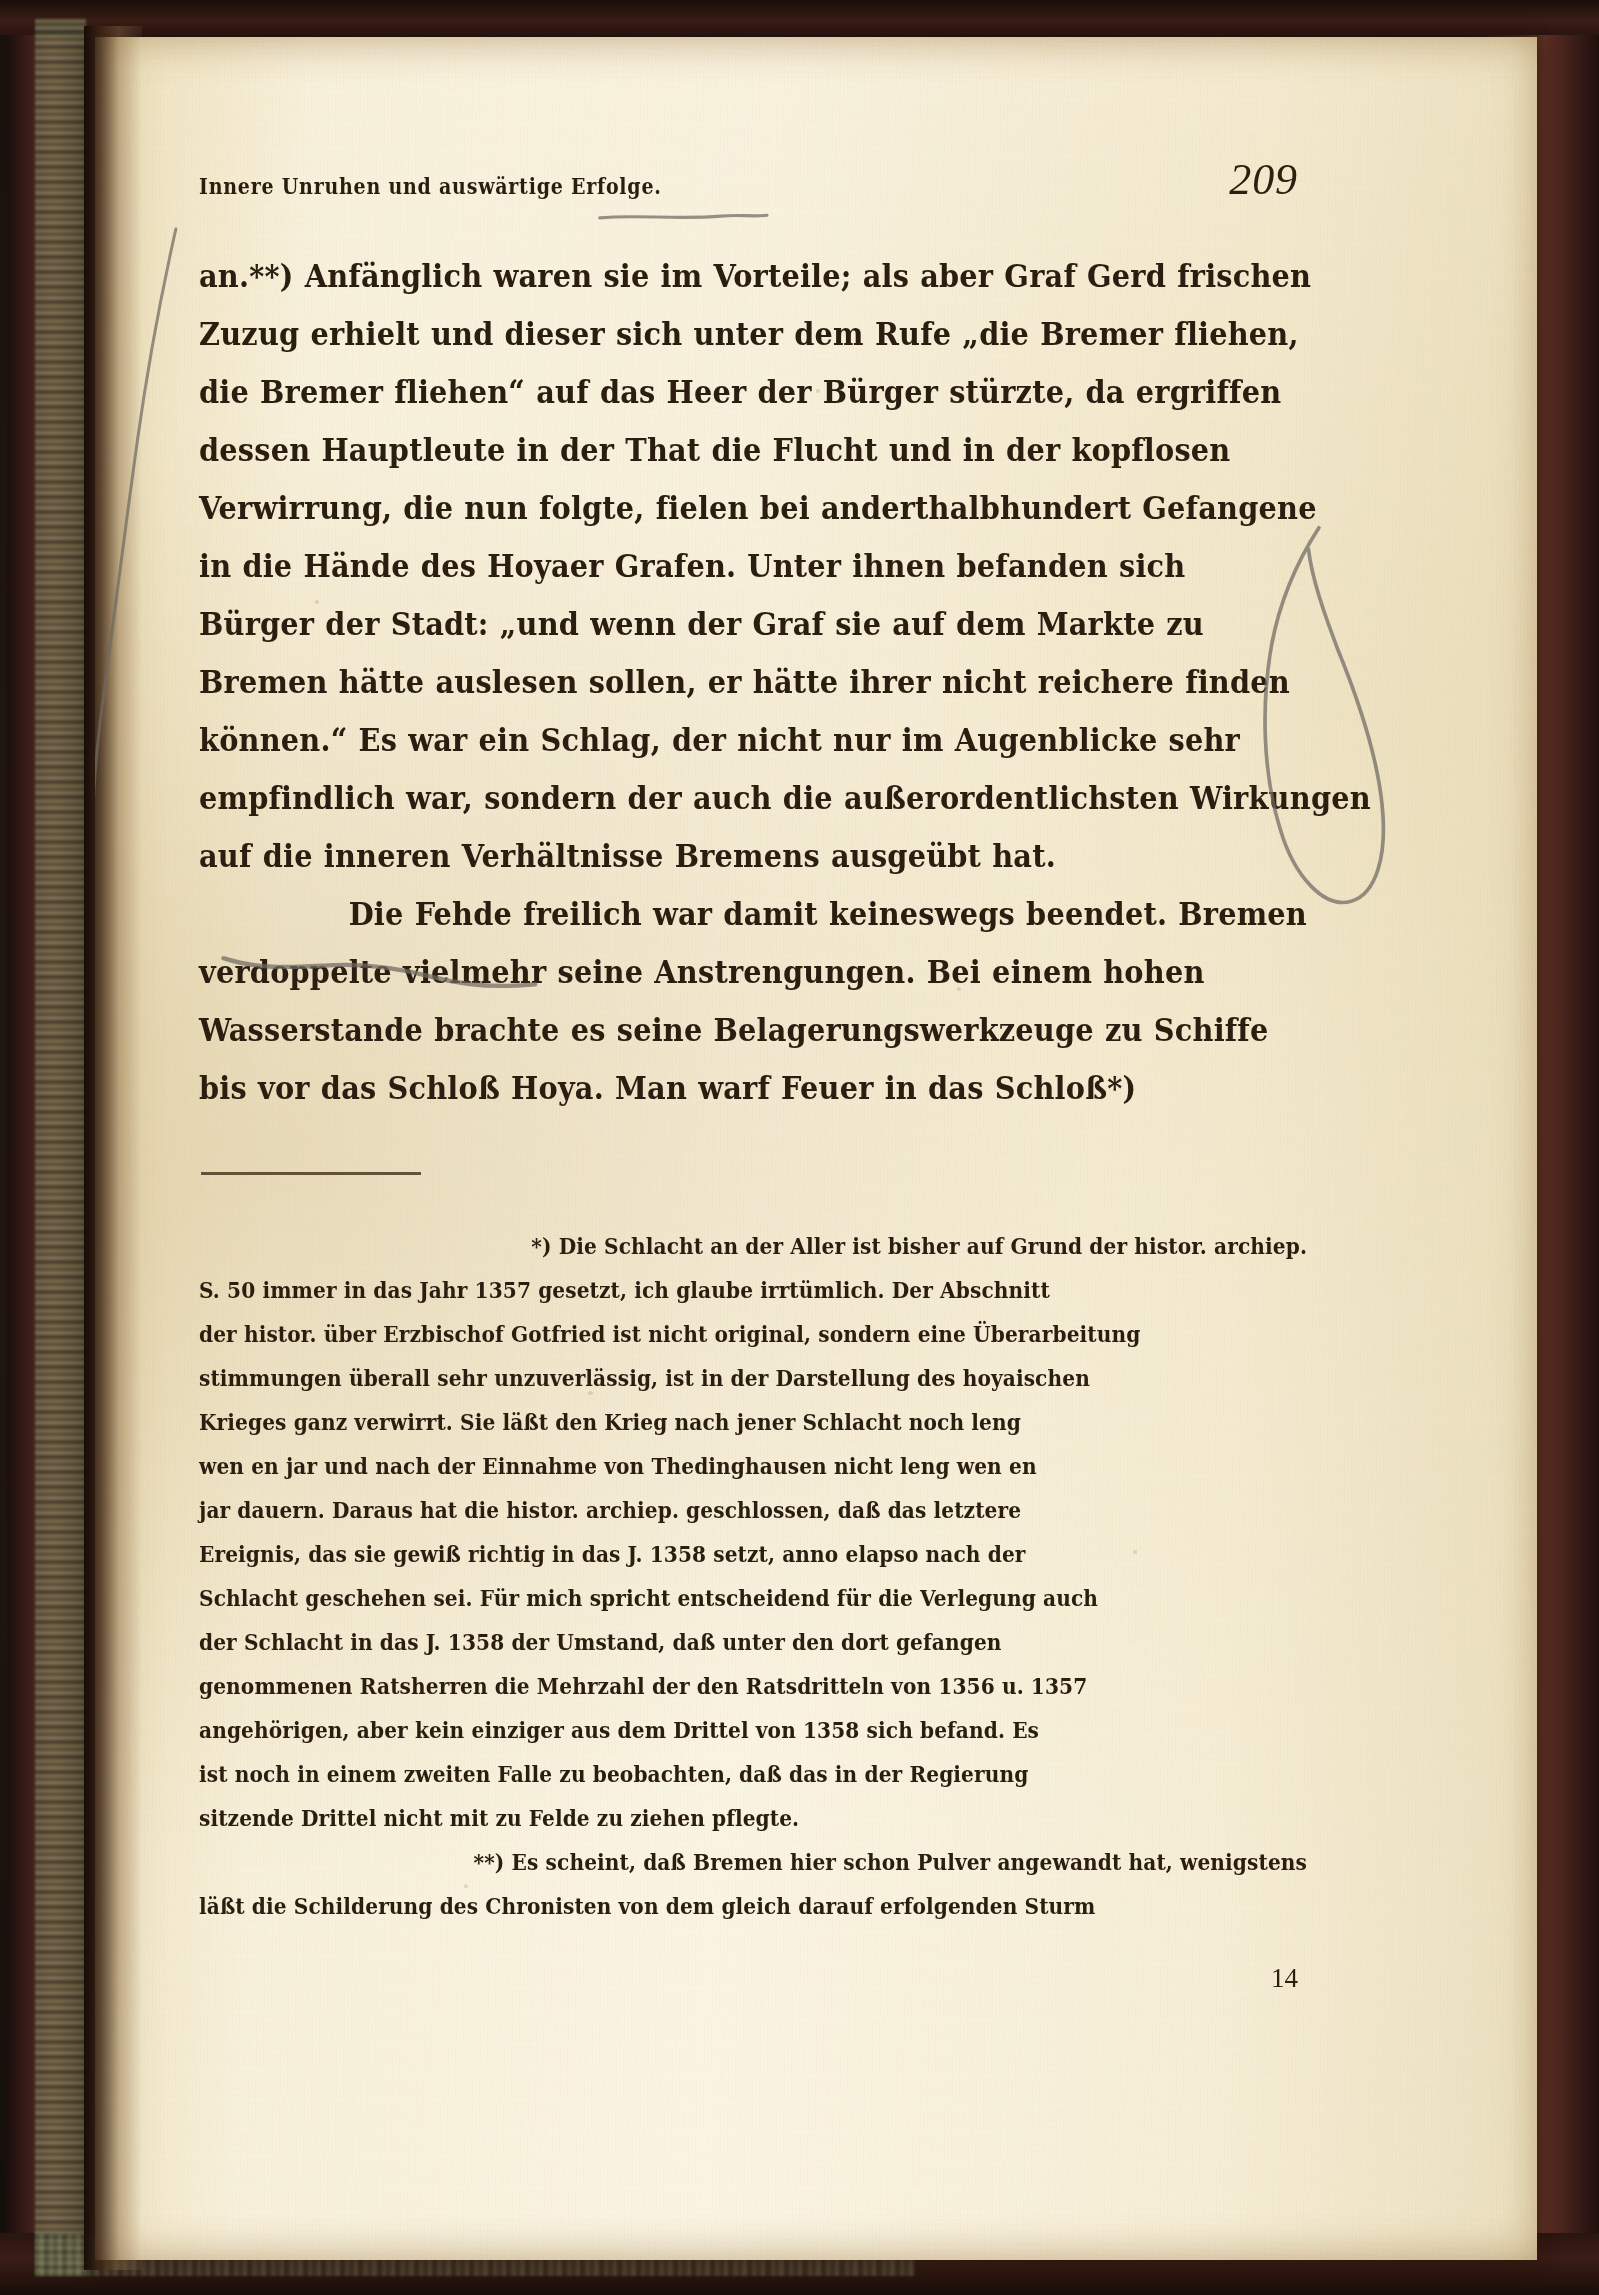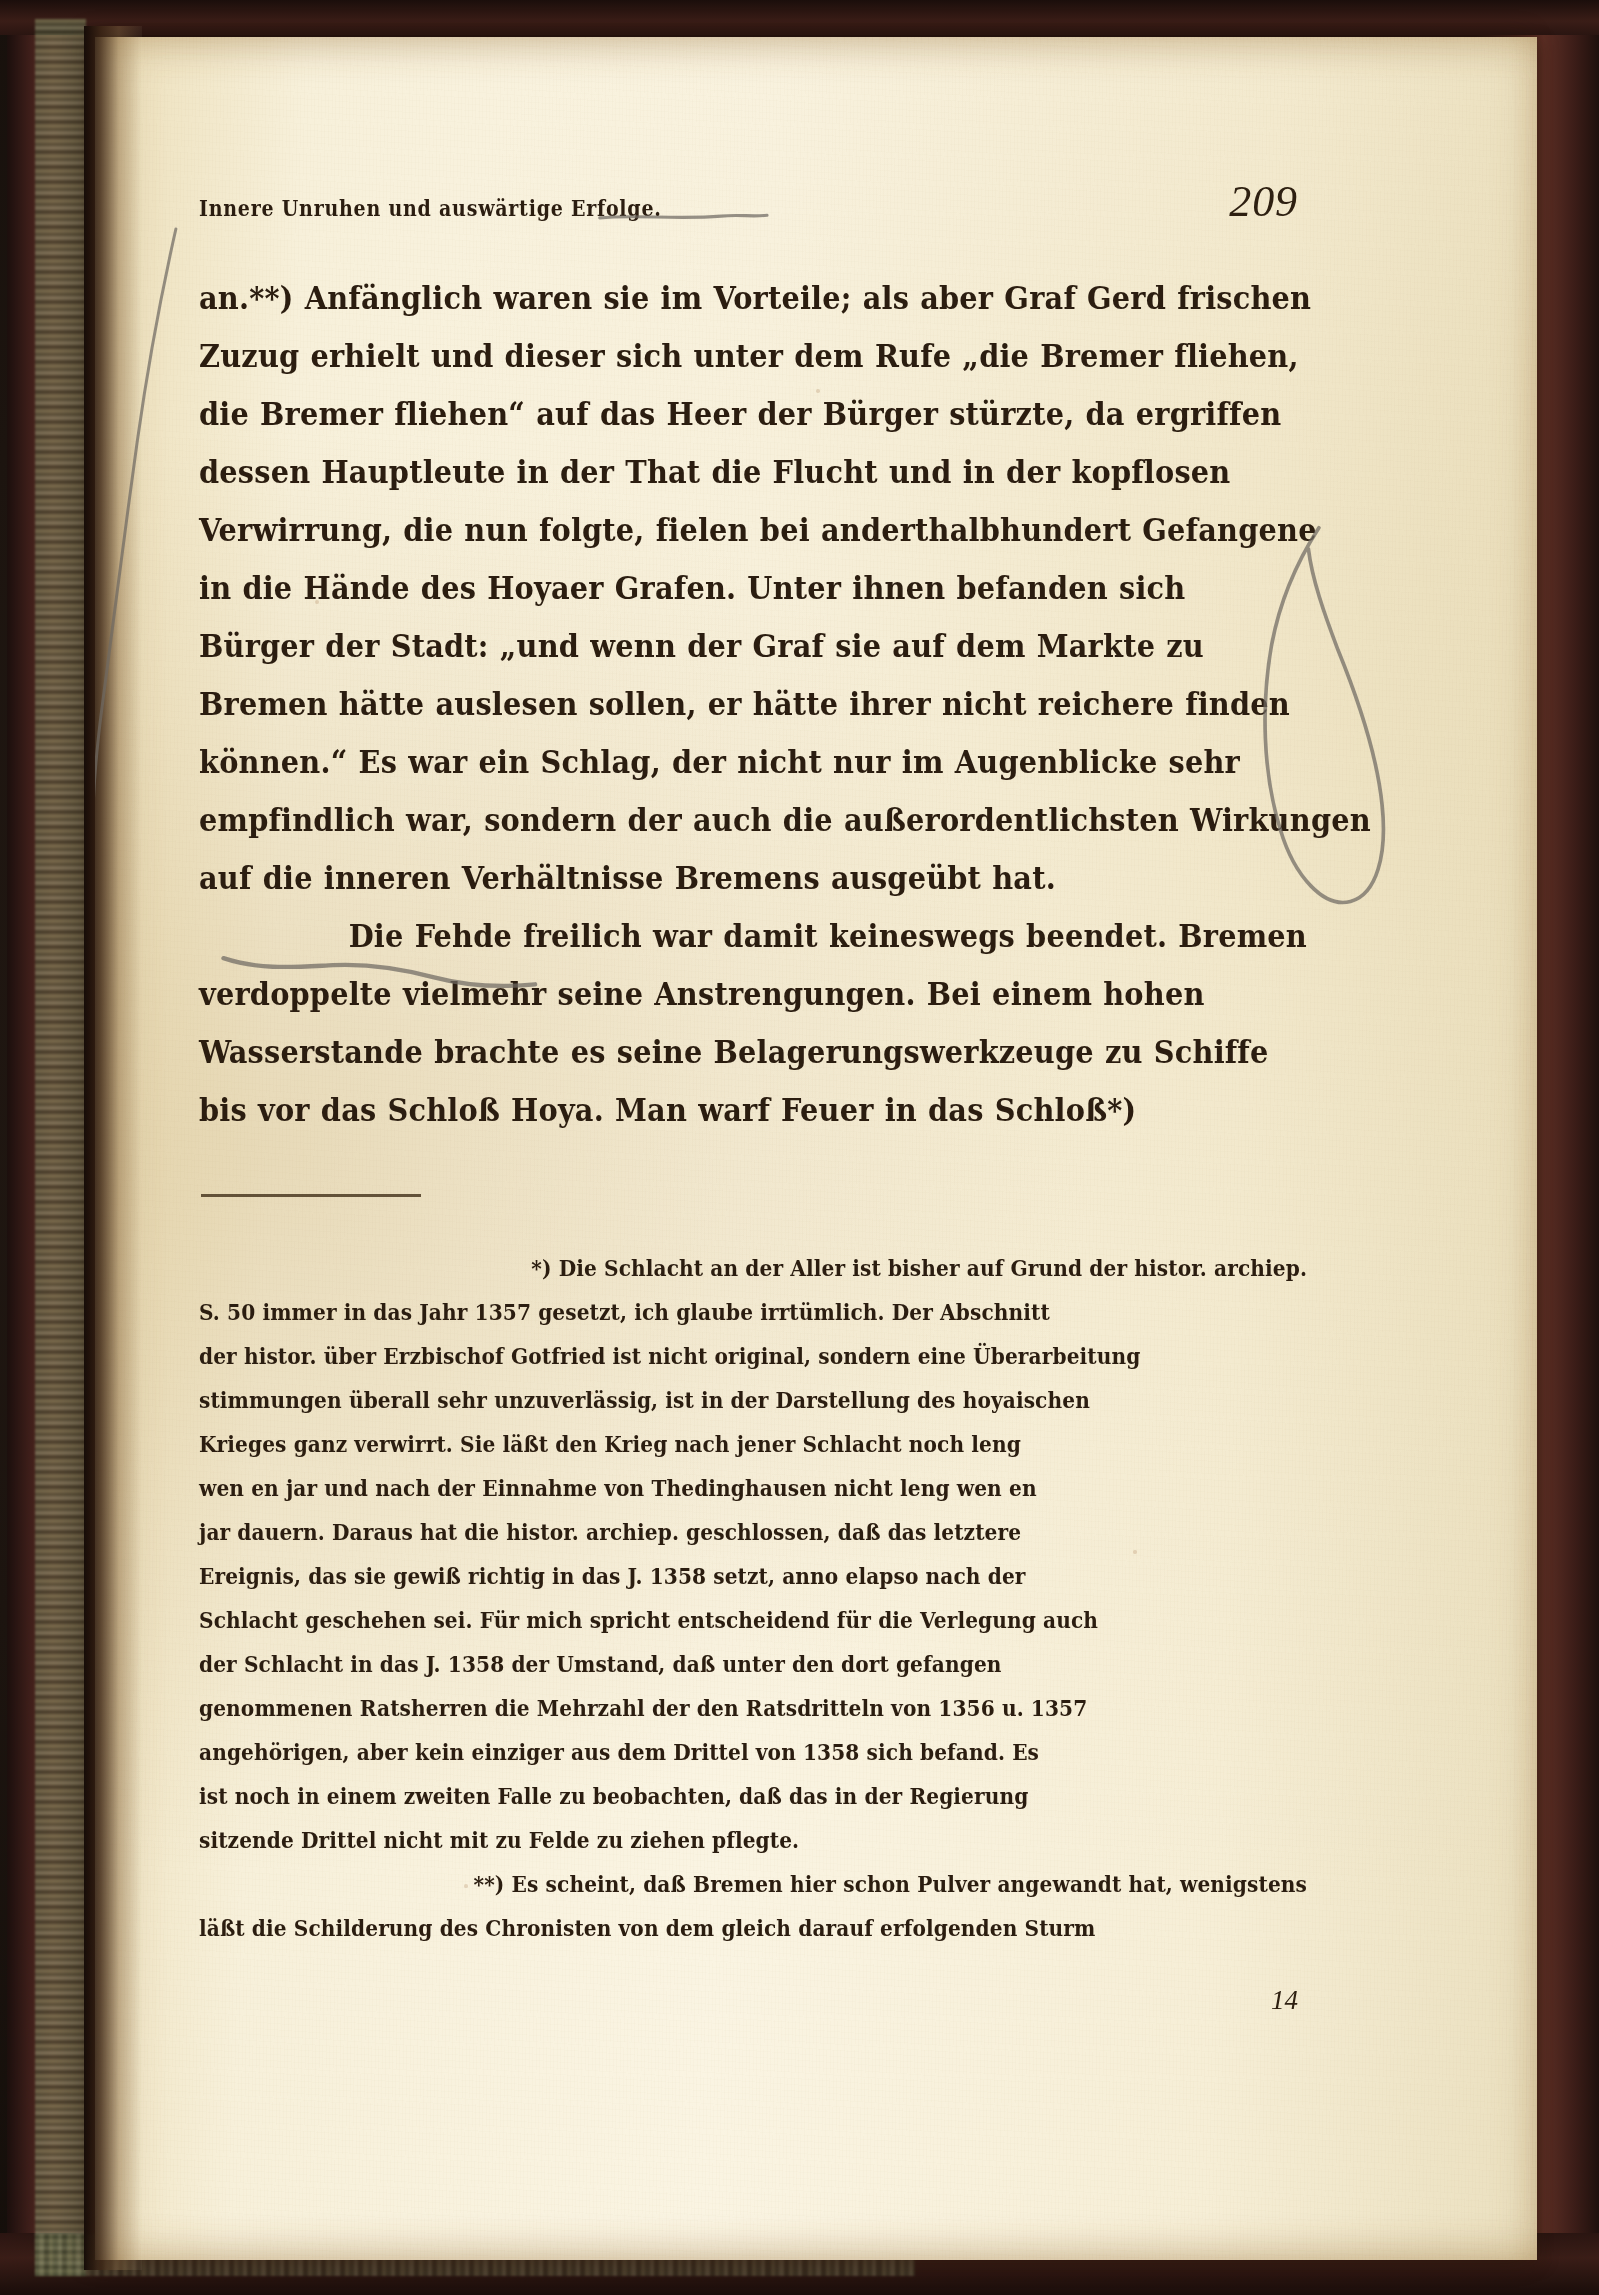--- a/index.html
+++ b/index.html
@@ -148,21 +148,21 @@
       inset 0 23px 40px -19.3px rgba(150,112,58,.25),
       inset 0 -23px 40px -19.3px rgba(150,112,58,.25);
   }
   
   .speck { position:absolute; border-radius:50%; background:rgba(150,95,50,.20); }
 
   
   .content {
     position: absolute;
     left: 104px;
-    top: 139px;
+    top: 117px;
     width: 1108px;
     color: #241a0f;
   }
 
   
   .fraktur {
     font-family: "DejaVu Serif", serif;
     font-weight: 700;
     font-stretch: condensed;
     color: #2b1d10;
@@ -238,21 +238,20 @@
 
   .signature-mark {
     margin-top: 35px;
     width: 1099px;
     text-align: right;
     padding-right: 63px;
     font-family: "Liberation Serif", serif;
     font-weight: 400;
     font-size: 27px;
     color: #2e2011;
-    font-style: italic;
   }
 
   
   .pencil {
     position: absolute;
     pointer-events: none;
     z-index: 9;
   }
   .pencil svg { display: block; overflow: visible; }
   .pencil path, .pencil line {

